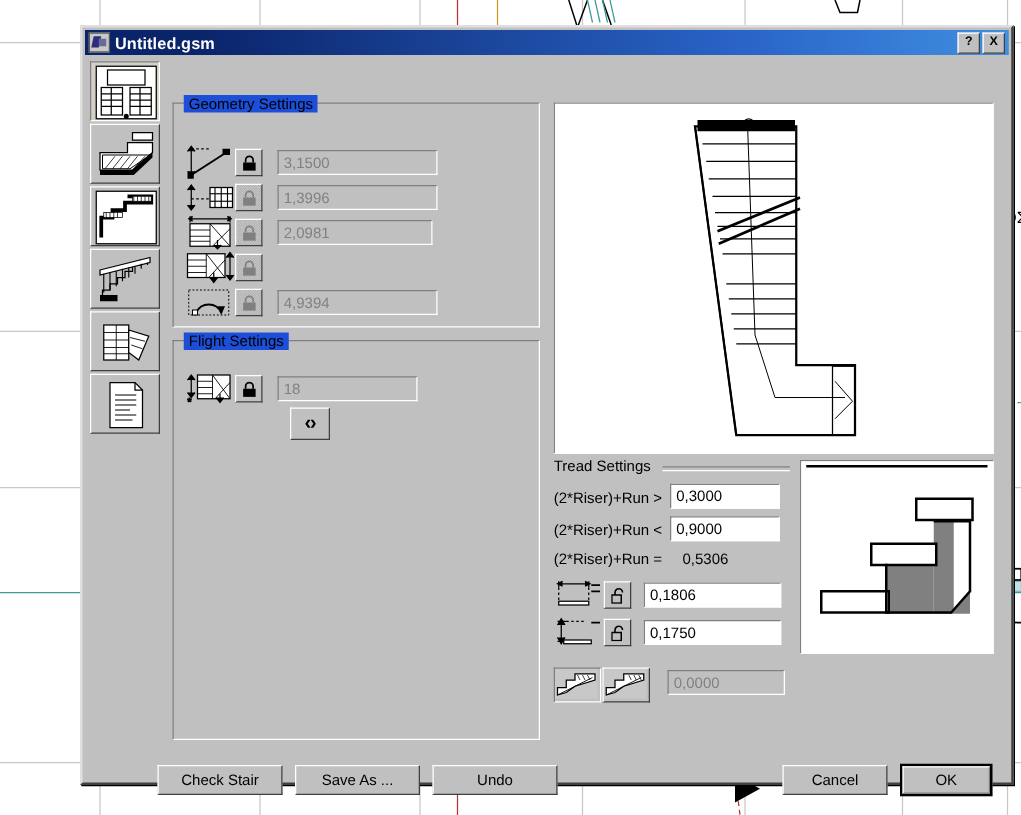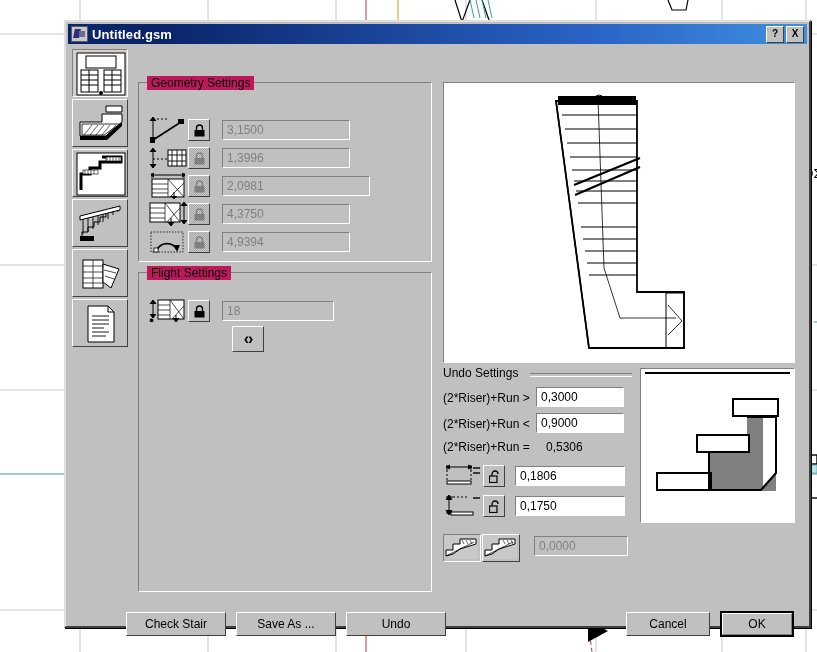--- a/index.html
+++ b/index.html
@@ -77,21 +77,21 @@
   .side-tab svg { position:absolute; left:3px; top:2px; }
 
   
   .groupbox {
     position:absolute; box-sizing:border-box;
     border-top:1px solid #808080; border-left:1px solid #808080;
     border-right:1px solid #ffffff; border-bottom:1px solid #ffffff;
   }
   .gb-title {
     position:absolute; top:-7px; left:8px;
-    background:#be185d; padding:0 4px; font-size:12px; color:#000;
+    background:#1d4ed8; padding:0 4px; font-size:12px; color:#000;
     white-space:nowrap;
   }
 
   
   .row { position:absolute; display:flex; align-items:center; }
   .icobox { width:40px; height:28px; position:relative; flex:0 0 auto; }
   .icobox svg { position:absolute; left:0; top:0; }
 
   .lockbtn {
     width:22px; height:22px; box-sizing:border-box; position:relative;
@@ -416,21 +416,21 @@
           </g>
           <path d="M26 20 L26 26 M23 24 L26 27 L29 24" fill="#000" stroke="#000"></path>
         </svg>
       </div>
       <div class="lockbtn checker">
         <svg width="11" height="13" viewBox="0 0 11 13">
           <path d="M2.5 6 V4 a3 3 0 0 1 6 0 V6" fill="none" stroke="#808080" stroke-width="1.4"></path>
           <rect x="0.5" y="6" width="10" height="6.5" fill="#808080"></rect>
         </svg>
       </div>
-      <div class="field" style="width:148px; margin-left:12px;">2,0981</div>
+      <div class="field" style="width:124px; margin-left:12px;">2,0981</div>
     </div>
 
     <div class="row" style="left:80px; top:156px;">
       <div class="icobox">
         <svg width="40" height="28" viewBox="0 0 40 28">
           <rect x="2" y="3" width="30" height="19" fill="#fff" stroke="#000"></rect>
           <g stroke="#000" stroke-width="0.7">
             <line x1="2" y1="8" x2="17" y2="8"></line>
               <line x1="2" y1="13" x2="17" y2="13"></line>
             <line x1="2" y1="18" x2="17" y2="18"></line>
@@ -445,21 +445,20 @@
           </g>
           <path d="M23 18 L23 25 M20 22 L23 26 L26 22" fill="#000" stroke="#000"></path>
         </svg>
       </div>
       <div class="lockbtn checker">
         <svg width="11" height="13" viewBox="0 0 11 13">
           <path d="M2.5 6 V4 a3 3 0 0 1 6 0 V6" fill="none" stroke="#808080" stroke-width="1.4"></path>
           <rect x="0.5" y="6" width="10" height="6.5" fill="#808080"></rect>
         </svg>
       </div>
-      <div class="field" style="width:128px; margin-left:12px;">4,3750</div>
     </div>
 
     <div class="row" style="left:80px; top:184px;">
       <div class="icobox">
         <svg width="40" height="28" viewBox="0 0 40 28">
           <rect x="3" y="4" width="32" height="20" fill="none" stroke="#000" stroke-width="0.8" stroke-dasharray="1.5 1.5"></rect>
           <path d="M9 22 A11 11 0 0 1 29 22" fill="none" stroke="#000" stroke-width="1.6"></path>
           <path d="M26 17 L29 24 L32 17" fill="#000"></path>
           <rect x="6" y="20" width="4" height="4" fill="#fff" stroke="#000" stroke-width="0.8"></rect>
         </svg>
@@ -532,21 +531,21 @@
           <path d="M130 102 L196 75" stroke-width="2.2"></path>
           <path d="M131 112 L196 84" stroke-width="2.2"></path>
           <path d="M154 16 L160 185 L176 235 L232 235" stroke-width="0.8"></path>
           <circle cx="155" cy="16" r="4" fill="none" stroke="#000" stroke-width="1"></circle>
           <rect x="222" y="210" width="18" height="55" fill="none" stroke="#000" stroke-width="1"></rect>
           <path d="M224 222 L238 238 L224 252" stroke-width="0.8"></path>
         </g>
       </svg>
     </div>
 
-    <div class="tlabel" style="left:375px; top:322px;">Undo Settings</div>
+    <div class="tlabel" style="left:375px; top:322px;">Tread Settings</div>
     <div style="position:absolute; left:462px; top:329px; width:102px; height:2px;
                 border-top:1px solid #808080; border-bottom:1px solid #ffffff;"></div>
 
     <div class="tlabel" style="left:375px; top:347px;">(2*Riser)+Run &gt;</div>
     <div class="field enabled" style="position:absolute; left:468px; top:343px; width:88px;">0,3000</div>
 
     <div class="tlabel" style="left:375px; top:373px;">(2*Riser)+Run &lt;</div>
     <div class="field enabled" style="position:absolute; left:468px; top:369px; width:88px;">0,9000</div>
 
     <div class="tlabel" style="left:375px; top:396px;">(2*Riser)+Run =</div>

